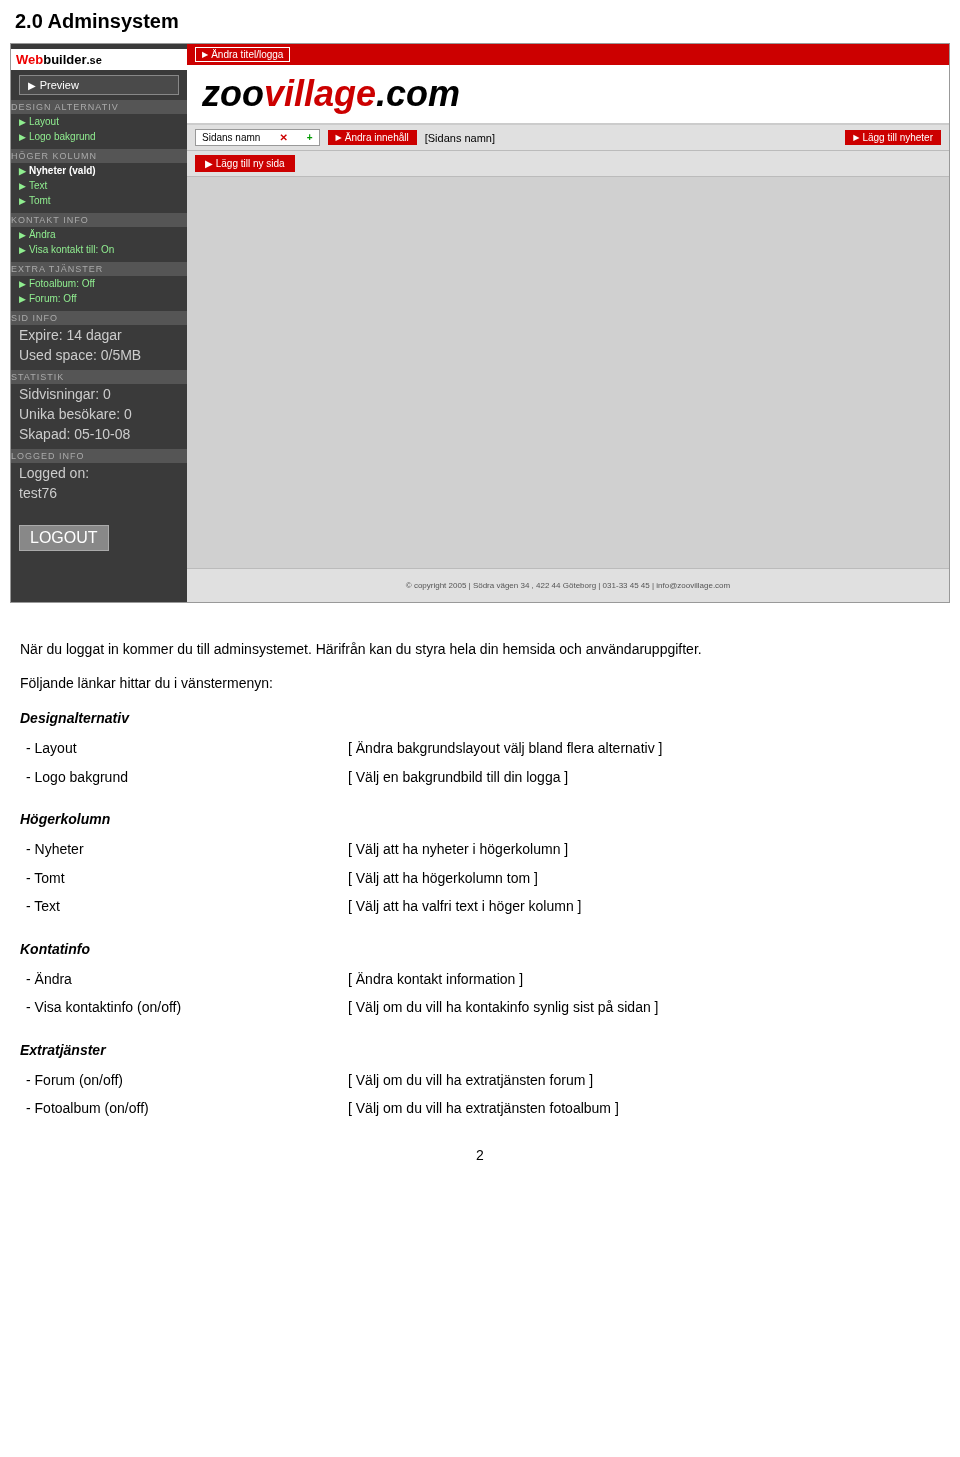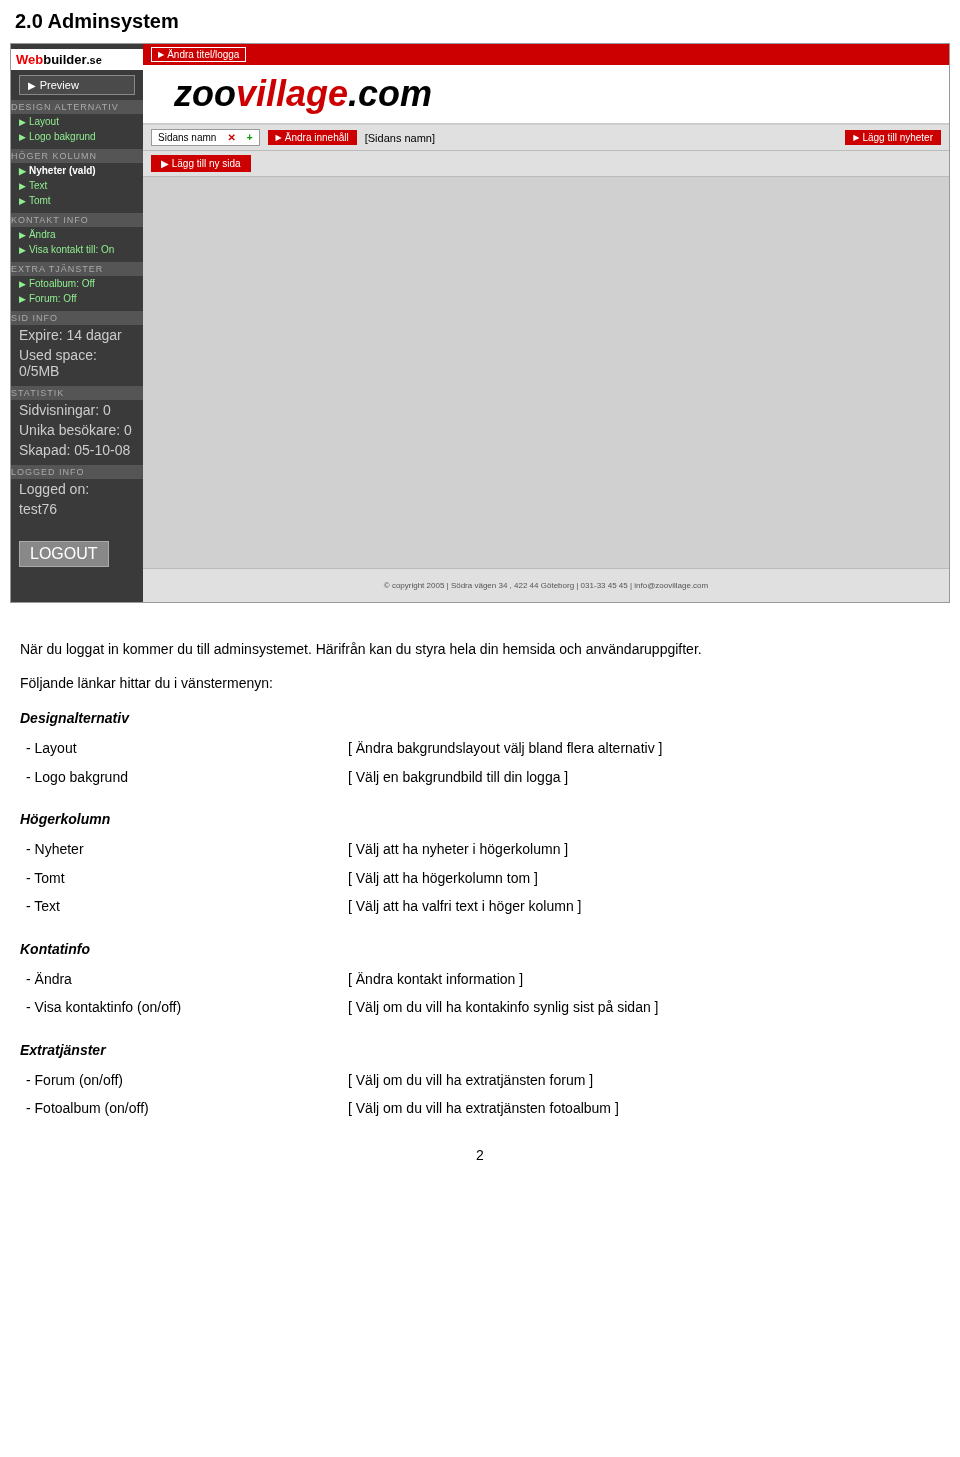--- a/index.html
+++ b/index.html
@@ -23,21 +23,21 @@
     .screenshot-area {
       margin: 0 10px 20px 10px;
       border: 1px solid #999;
       display: flex;
       height: 560px;
       overflow: hidden;
     }
 
     
     .sidebar {
-      width: 132px;
+      width: 176px;
       background: #3a3a3a;
       flex-shrink: 0;
       padding: 5px 0;
       font-size: 10px;
     }
 
     .sidebar-logo {
       background: #fff;
       padding: 3px 5px;
       margin-bottom: 5px;
@@ -122,21 +122,21 @@
       border: 1px solid #fff;
       cursor: pointer;
       display: flex;
       align-items: center;
       gap: 3px;
     }
     .main-top-bar-btn .arrow { font-size: 8px; }
 
     .main-logo-area {
       background: #fff;
-      padding: 8px 31px;
+      padding: 8px 15px;
       font-size: 32px;
       font-style: italic;
       font-weight: bold;
       color: #000;
       border-bottom: 2px solid #ccc;
     }
 
     .main-toolbar {
       background: #e0e0e0;
       padding: 4px 8px;
@@ -146,21 +146,21 @@
       border-bottom: 1px solid #bbb;
     }
 
     .toolbar-page-item {
       background: #fff;
       border: 1px solid #999;
       padding: 2px 6px;
       font-size: 10px;
       display: flex;
       align-items: center;
-      gap: 11px;
+      gap: 19px;
     }
 
     .toolbar-btn-red {
       background: #c00;
       color: #fff;
       font-size: 10px;
       padding: 2px 8px;
       border: none;
       cursor: pointer;
       display: flex;

